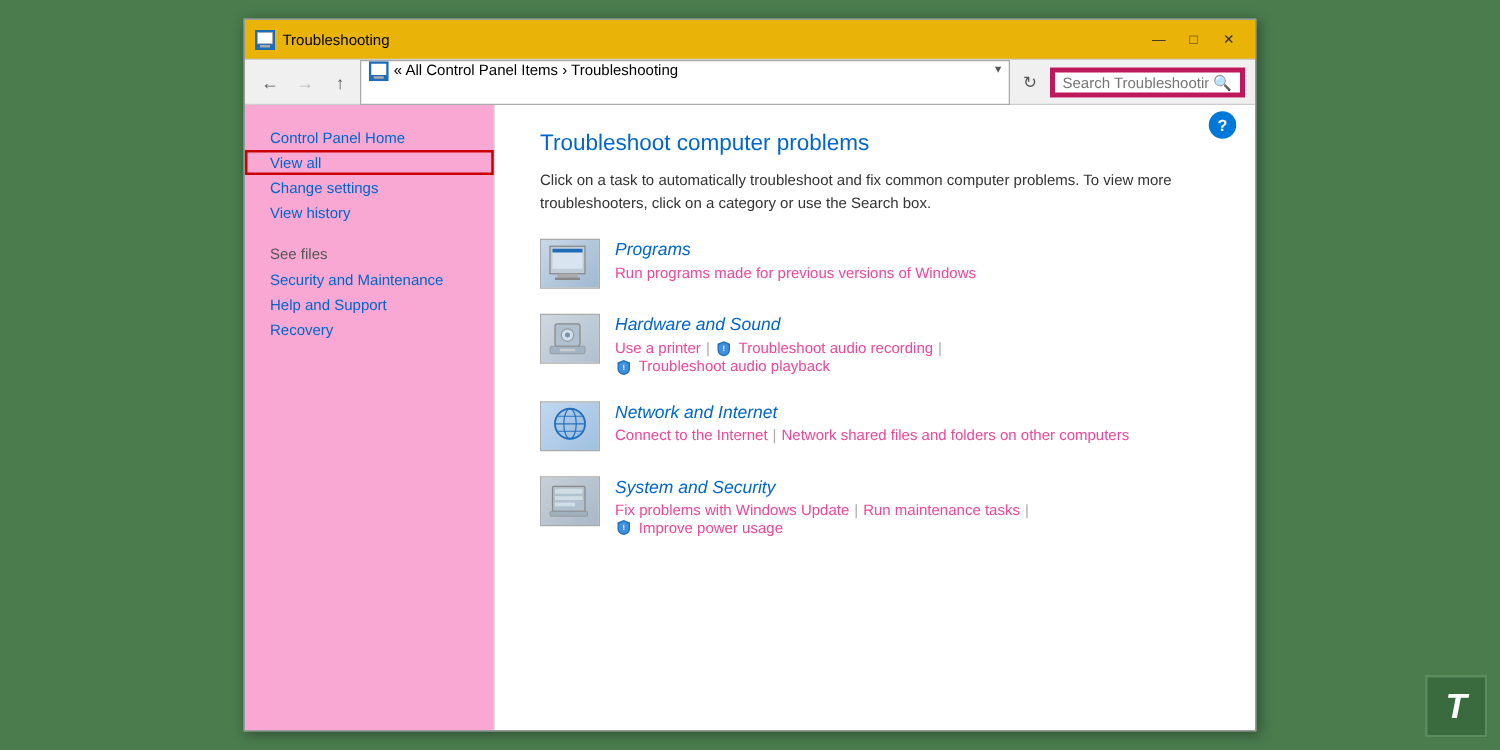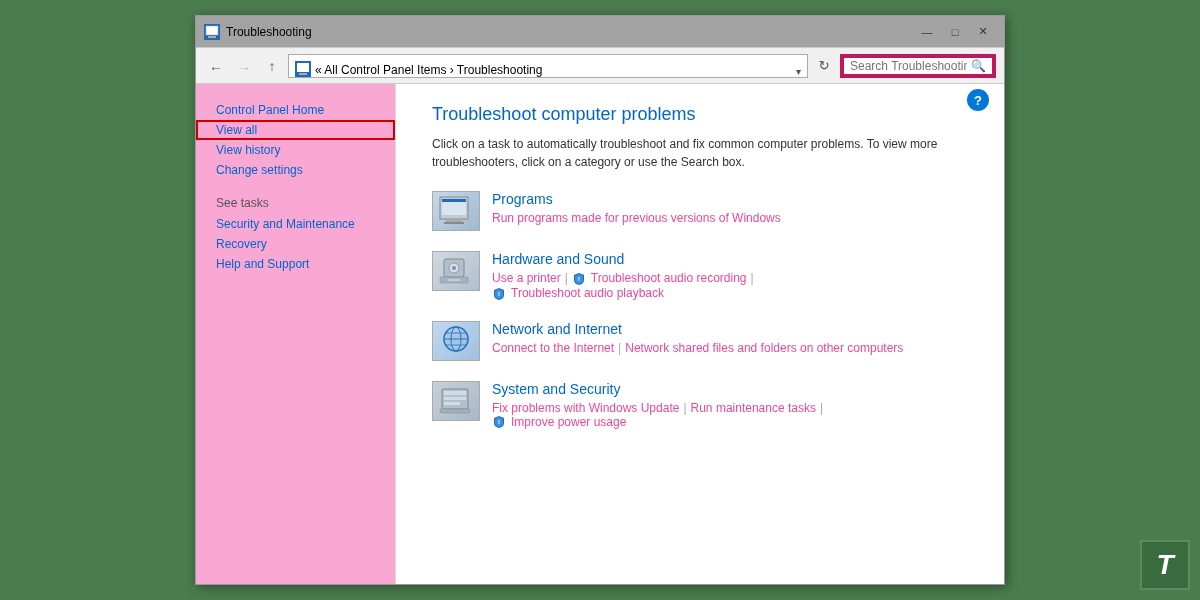--- a/index.html
+++ b/index.html
@@ -37,21 +37,21 @@
       height: 570px;
       background: #f0f0f0;
       border: 1px solid #999;
       box-shadow: 2px 2px 10px rgba(0,0,0,0.4);
       display: flex;
       flex-direction: column;
     }
 
     
     .title-bar {
-      background: #a3a3a3;
+      background: #eab308;
       height: 32px;
       display: flex;
       align-items: center;
       padding: 0 8px;
       border-bottom: 1px solid #ccc;
       user-select: none;
     }
     .title-bar-icon {
       width: 16px;
       height: 16px;
@@ -101,25 +101,25 @@
       cursor: pointer;
       display: flex;
       align-items: center;
       justify-content: center;
       color: #555;
       font-size: 14px;
     }
     .nav-btn.disabled { color: #bbb; cursor: default; }
     .address-field {
       flex: 1;
-      height: 24px;
+      height: 36px;
       border: 1px solid #aaa;
       background: white;
       display: flex;
-      align-items: flex-end;
+      align-items: flex-start;
       padding: 0 6px;
       font-size: 12px;
       color: #000;
       gap: 4px;
       cursor: text;
     }
     .address-icon {
       width: 16px;
       height: 16px;
       flex-shrink: 0;
@@ -232,20 +232,21 @@
       justify-content: center;
       overflow: hidden;
     }
     .category-text { flex: 1; }
     .category-name {
       font-size: 14px;
       color: #0066cc;
       font-weight: normal;
       margin-bottom: 4px;
       cursor: pointer;
+      font-style: italic;
     }
     .category-links {
       font-size: 12px;
       color: #333;
       display: flex;
       flex-wrap: wrap;
       align-items: center;
       gap: 4px;
     }
     .cat-link {
@@ -338,27 +339,27 @@
         <input type="text" placeholder="Search Troubleshooting" style="">
         <span>🔍</span>
       </div>
     </div>
 
     <div class="main-area">
 
       <div class="sidebar">
         <a class="sidebar-link">Control Panel Home</a>
         <a class="sidebar-link highlighted">View all</a>
+        <a class="sidebar-link">Change settings</a>
         <a class="sidebar-link">View history</a>
-        <a class="sidebar-link">Change settings</a>
-
-        <div class="sidebar-section-label">See tasks</div>
+
+        <div class="sidebar-section-label">See files</div>
         <a class="sidebar-link">Security and Maintenance</a>
+        <a class="sidebar-link">Help and Support</a>
         <a class="sidebar-link">Recovery</a>
-        <a class="sidebar-link">Help and Support</a>
       </div>
 
       <div class="content-pane">
         <h1 class="content-title">Troubleshoot computer problems</h1>
         <p class="content-description">Click on a task to automatically troubleshoot and fix common computer problems. To view more troubleshooters, click on a category or use the Search box.</p>
 
         <div class="category-item">
           <div class="category-icon icon-programs">
             <svg class="icon-svg" viewBox="0 0 36 32">
               <rect x="2" y="2" width="28" height="22" fill="#c0ccd8" stroke="#888" stroke-width="1"></rect>

